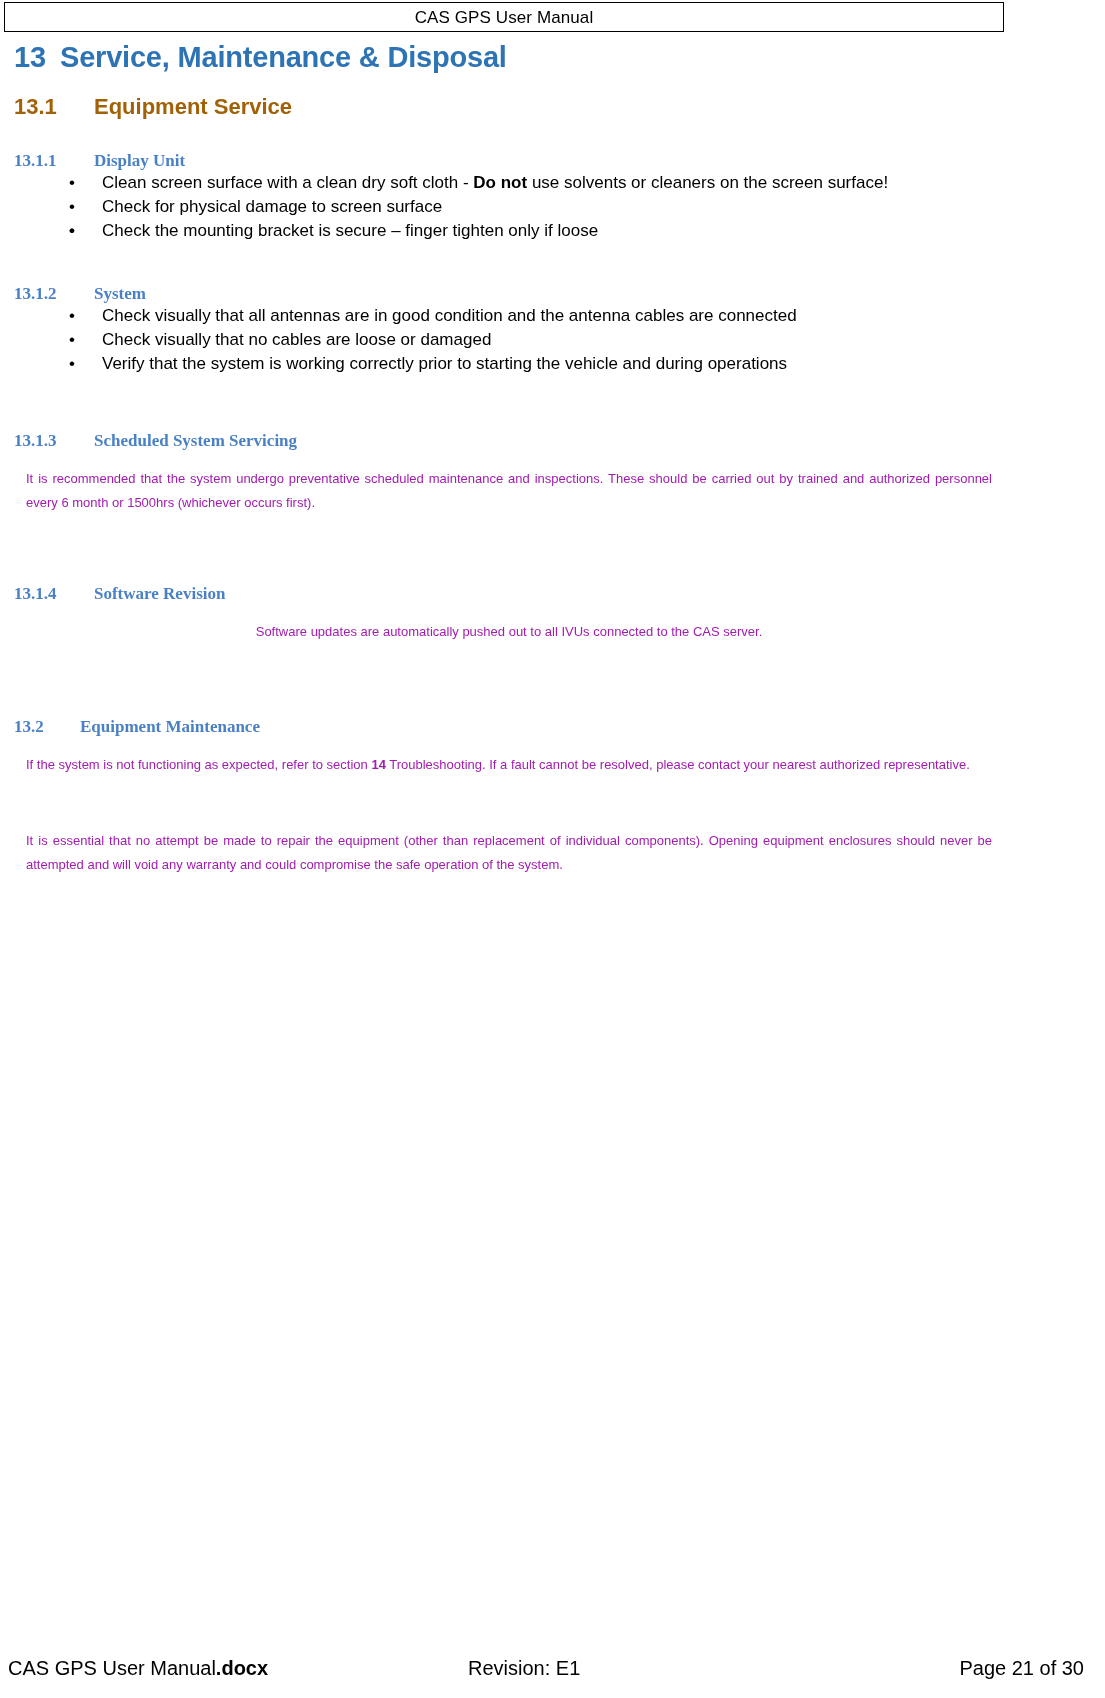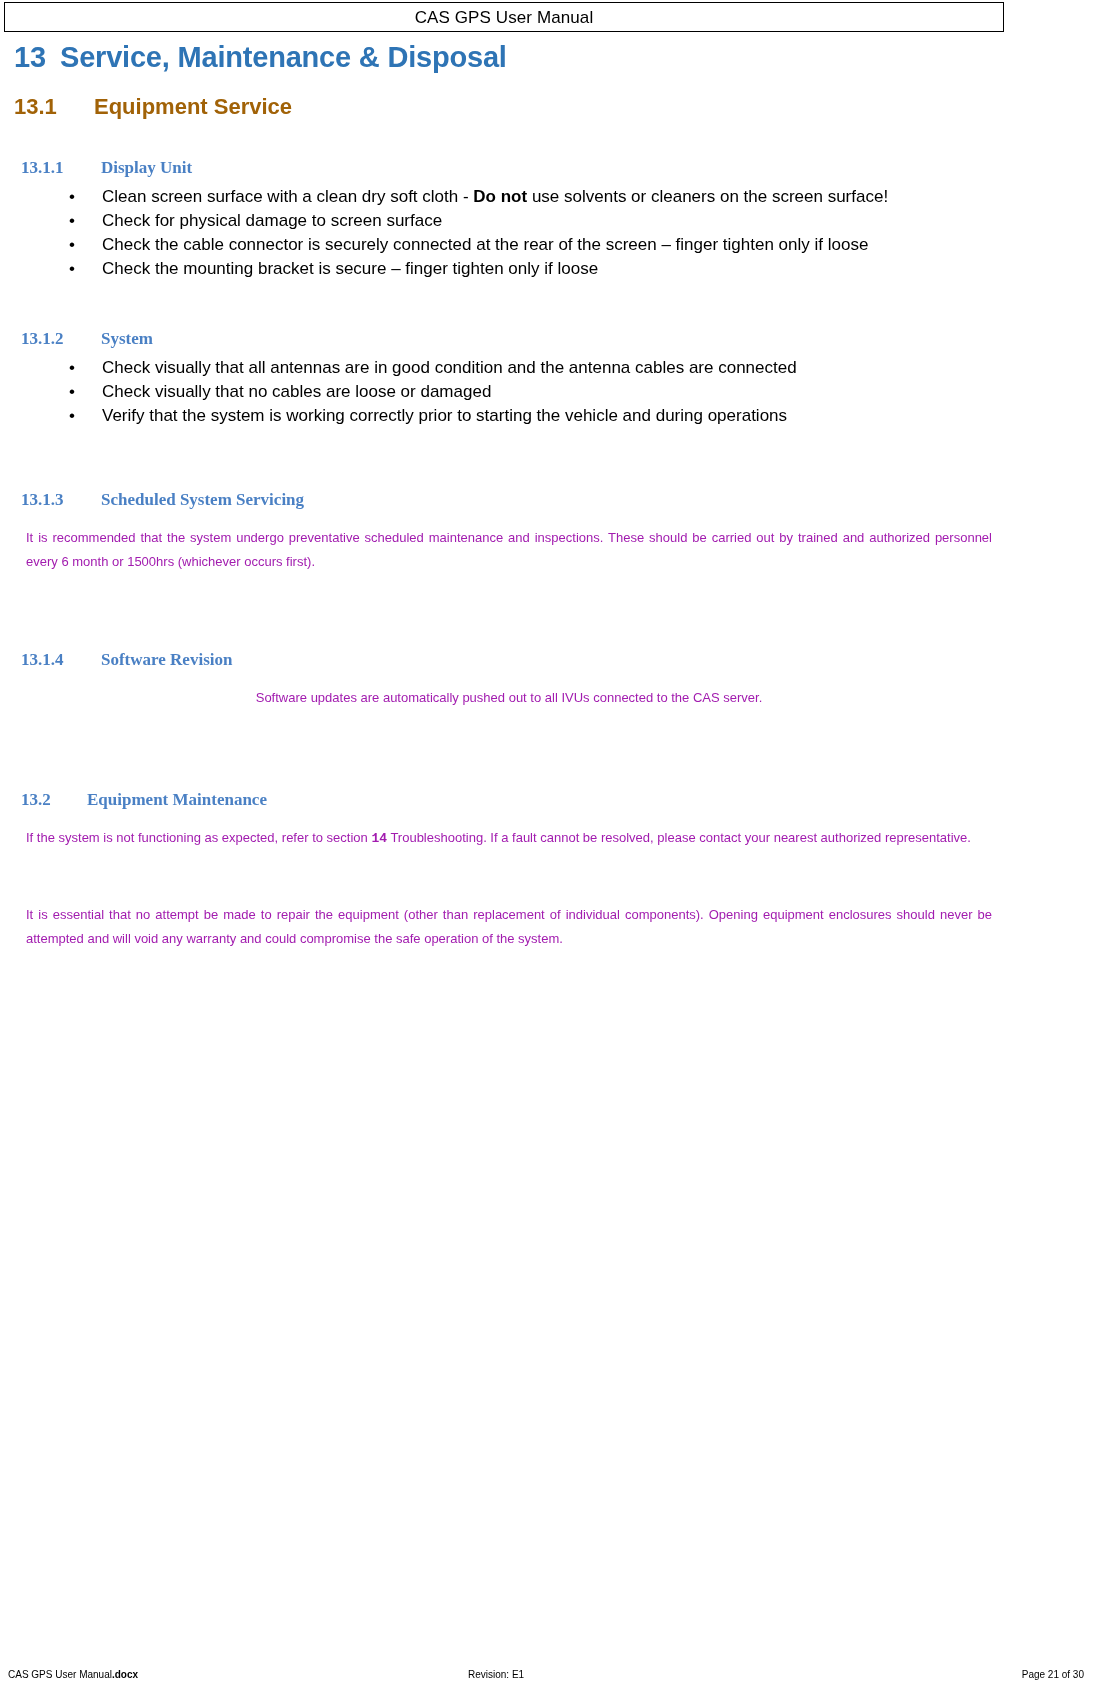--- a/index.html
+++ b/index.html
@@ -75,21 +75,21 @@
     font-weight: bold;
     font-size: 22px;
     line-height: 26px;
     color: #a16207;
     display: flex;
     align-items: baseline;
   }
   h2.h2 .num { width: 80px; flex: 0 0 80px; }
 
   h3.h3 {
-    margin: 7px;
+    margin: 0;
     padding: 0;
     font-family: "Liberation Serif", serif;
     font-weight: bold;
     font-size: 17px;
     line-height: 21px;
     color: #4A80C4;
     display: flex;
     align-items: flex-start;
   }
   h3.h3 .num { width: 80px; flex: 0 0 80px; }
@@ -104,21 +104,21 @@
     font-size: 13px;
     line-height: 24px;
     color: #a21caf;
     text-align: justify;
     text-justify: inter-word;
   }
   p.body.indent {
     margin-left: 12px;
     width: 966px;
   }
-  p.body b { font-weight: bold; font-family: Liberation Mono, monospace; }
+  p.body b { font-weight: bold; }
 
   
   ul.bullets {
     margin: 0;
     padding: 0;
     list-style: none;
   }
   ul.bullets li {
     position: relative;
     margin: 0;
@@ -146,21 +146,21 @@
 
   
   .footer {
     position: absolute;
     left: 8px;
     bottom: 18px;
     width: 1090px;
     display: flex;
     align-items: flex-end;
     font-family: "Liberation Sans", sans-serif;
-    font-size: 10px;
+    font-size: 20px;
     color: #000;
   }
   .footer .f-left  { flex: 0 0 460px; text-align: left; }
   .footer .f-mid   { flex: 0 0 200px; text-align: left; }
   .footer .f-right { flex: 1 1 auto;  text-align: right; padding-right: 14px;}
   .footer b { font-weight: bold; }
 </style>
 </head>
 <body>
 
@@ -192,21 +192,21 @@
     </h3>
 
     <ul class="bullets">
       <li>
         <span class="bullet-mark">•</span><span>Clean screen surface with a clean dry soft cloth - </span><b>Do not</b><span> use solvents or cleaners on the screen surface!</span>
       </li>
       <li>
         <span class="bullet-mark">•</span><span>Check for physical damage to screen surface</span>
       </li>
       <li>
-        <span class="bullet-mark">•</span><span>Check the cable connector is securely connected at the rear of the screen – finger tighten only if loose</span>
+        <span class="bullet-mark">•</span>
       </li>
       <li>
         <span class="bullet-mark">•</span><span>Check the mounting bracket is secure – finger tighten only if loose</span>
       </li>
     </ul>
 
     <div class="spacer-xl"></div>
 
     <h3 class="h3">
       <span class="num">13.1.2</span>

